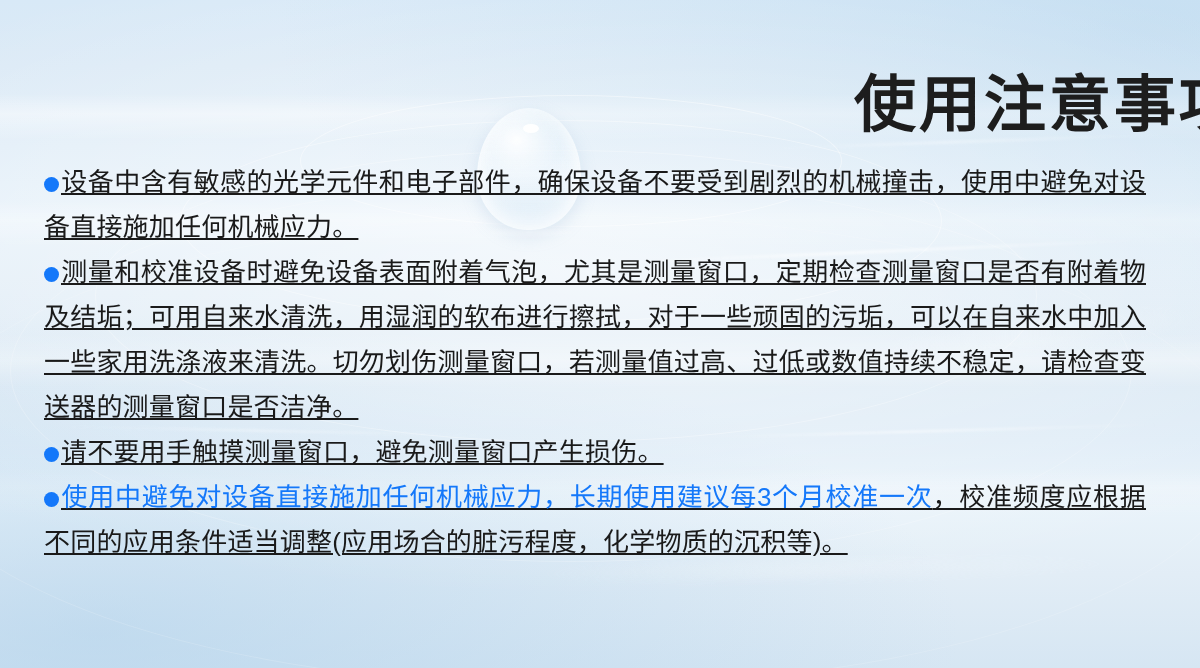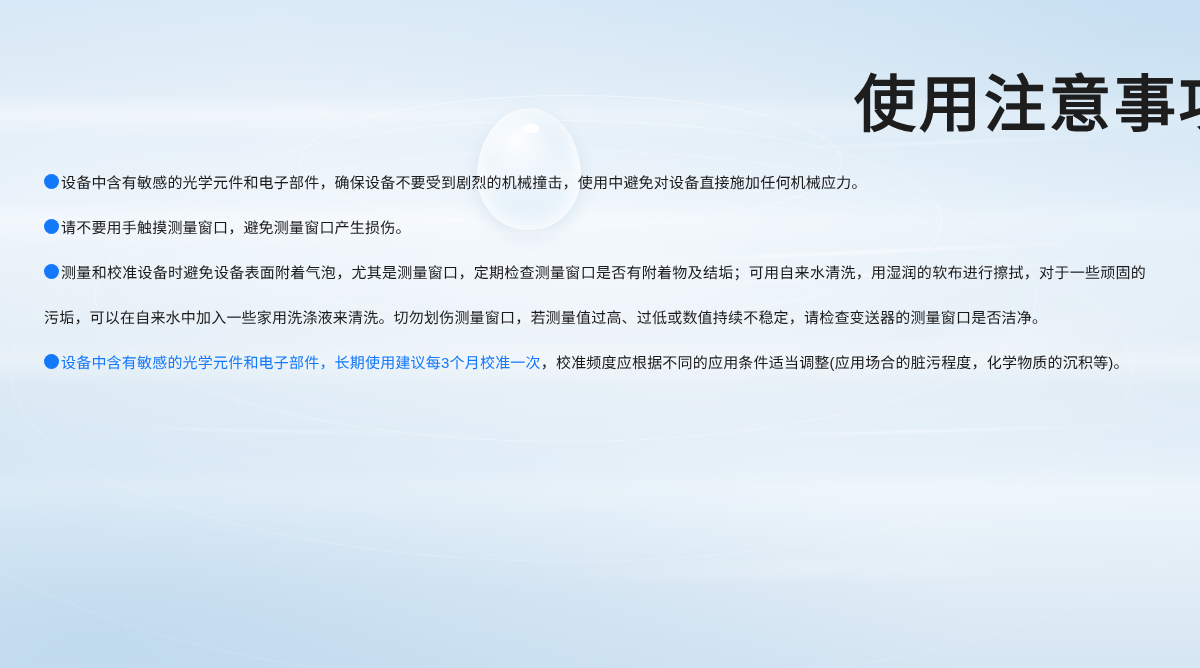--- a/index.html
+++ b/index.html
@@ -158,26 +158,27 @@
     position: absolute;
     top: 160px;
     left: 44px;
     width: 1118px;
   }
 
   .note-item {
     position: relative;
     margin: 0 16px 0 0;
     padding: 0 0 0 0;
-    font-size: 15px;
+    font-size: 26px;
     line-height: 45px;
     color: #1a1a1a;
     text-align: justify;
     text-justify: inter-ideograph;
     letter-spacing: 0.2px;
+    text-decoration: underline;
   }
 
   .bullet-dot {
     display: inline-block;
     width: 15px;
     height: 15px;
     border-radius: 50%;
     background: #1478fa;
     vertical-align: -1px;
     margin-right: 2px;
@@ -210,19 +211,19 @@
 
   <div class="droplet-shadow"></div>
   <div class="droplet"></div>
 
   <div class="content">
 
     <h1 class="page-title">使用注意事项</h1>
 
     <div class="notes" id="notes-list">
         <p class="note-item"><span class="bullet-dot"></span><span class="txt">设备中含有敏感的光学元件和电子部件，确保设备不要受到剧烈的机械撞击，使用中避免对设备直接施加任何机械应力。</span></p>
+        <p class="note-item"><span class="bullet-dot"></span><span class="txt">测量和校准设备时避免设备表面附着气泡，尤其是测量窗口，定期检查测量窗口是否有附着物及结垢；可用自来水清洗，用湿润的软布进行擦拭，对于一些顽固的污垢，可以在自来水中加入一些家用洗涤液来清洗。切勿划伤测量窗口，若测量值过高、过低或数值持续不稳定，请检查变送器的测量窗口是否洁净。</span></p>
         <p class="note-item"><span class="bullet-dot"></span><span class="txt">请不要用手触摸测量窗口，避免测量窗口产生损伤。</span></p>
-        <p class="note-item"><span class="bullet-dot"></span><span class="txt">测量和校准设备时避免设备表面附着气泡，尤其是测量窗口，定期检查测量窗口是否有附着物及结垢；可用自来水清洗，用湿润的软布进行擦拭，对于一些顽固的污垢，可以在自来水中加入一些家用洗涤液来清洗。切勿划伤测量窗口，若测量值过高、过低或数值持续不稳定，请检查变送器的测量窗口是否洁净。</span></p>
-        <p class="note-item"><span class="bullet-dot"></span><span class="hl">设备中含有敏感的光学元件和电子部件，长期使用建议每3个月校准一次</span><span class="txt">，校准频度应根据不同的应用条件适当调整(应用场合的脏污程度，化学物质的沉积等)。</span></p>
+        <p class="note-item"><span class="bullet-dot"></span><span class="hl">使用中避免对设备直接施加任何机械应力，长期使用建议每3个月校准一次</span><span class="txt">，校准频度应根据不同的应用条件适当调整(应用场合的脏污程度，化学物质的沉积等)。</span></p>
       </div>
 
   </div>
 </div>
 
 </body></html>

